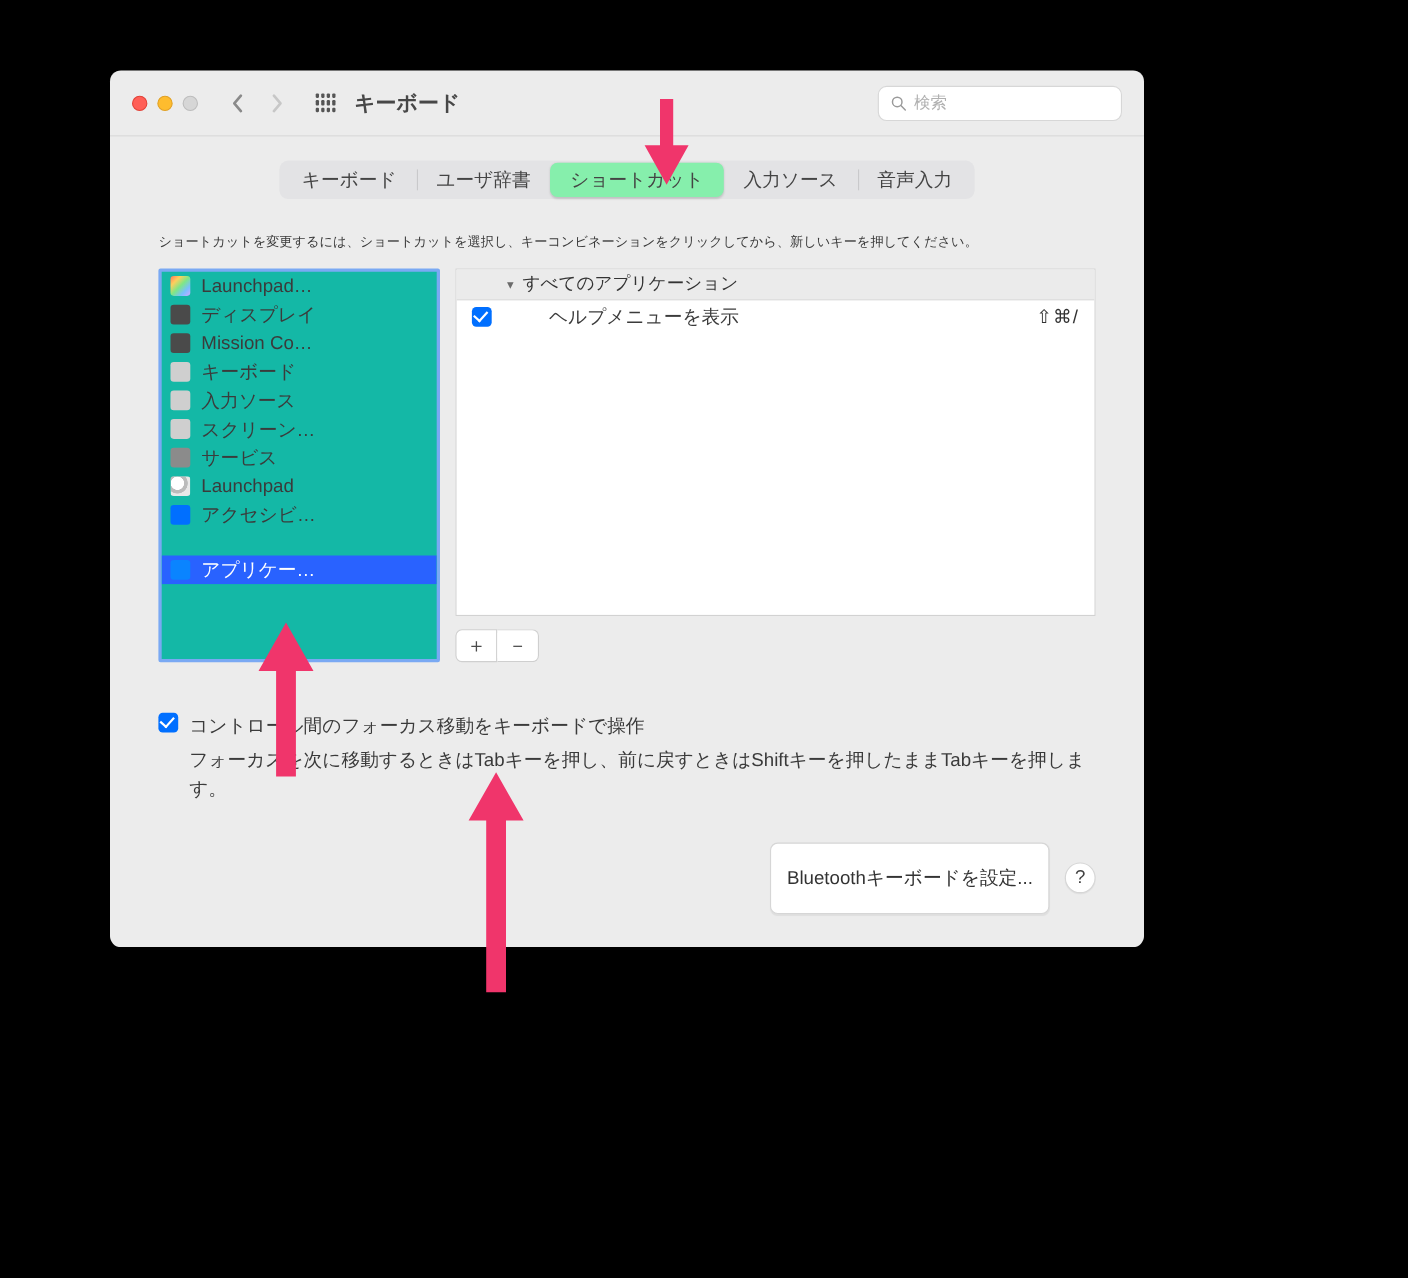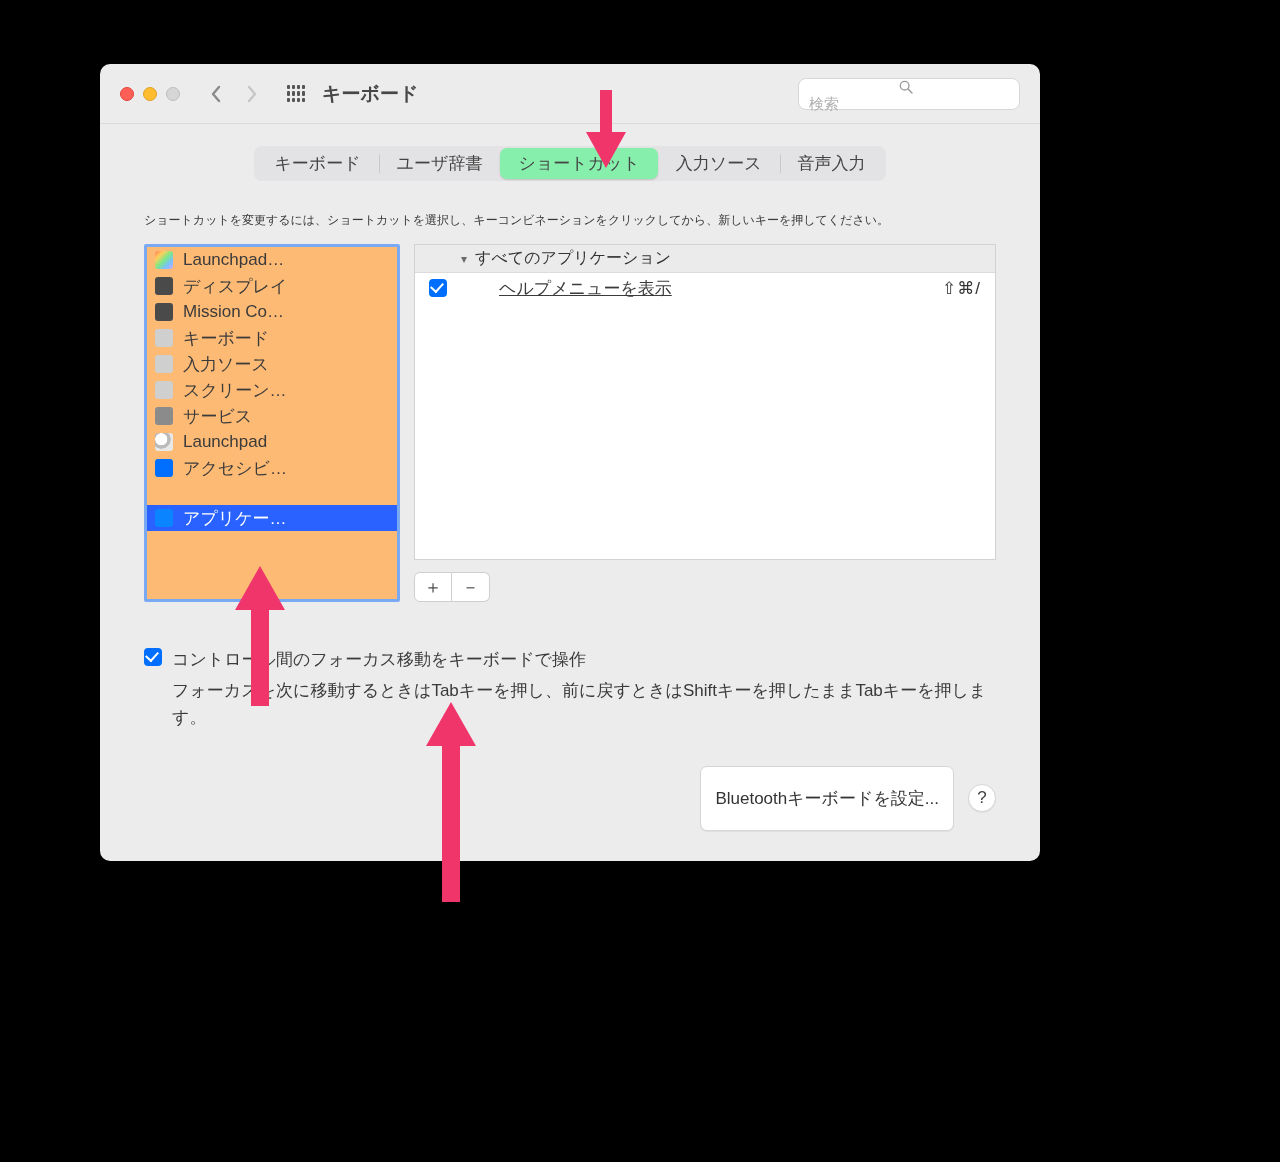--- a/index.html
+++ b/index.html
@@ -50,21 +50,21 @@
   }
   .grid-dots {
     width:18px; height:18px; display:grid; grid-template-columns:repeat(4,1fr); grid-template-rows:repeat(3,1fr); gap:2px;
   }
   .grid-dots span { background:#555; border-radius:1px; }
   .win-title { font-size:19px; font-weight:600; color:#474747; }
   .toolbar-spacer { flex:1; }
   .search-wrap {
     display:flex; align-items:center;
     background:#fff; border:1px solid #d7d7d7; border-radius:8px;
-    height:32px; width:222px; padding:0 10px;flex-direction:column;
+    height:32px; width:222px; padding:0 10px;
   }
   .search-wrap svg { width:16px; height:16px; color:#9a9a9a; margin-right:6px; flex:none; }
   .search-input {
     border:none; outline:none; font-size:15px; width:100%; background:transparent;
   }
   .search-input::placeholder { color:#b0b0b0; }
 
   
   .tabs-row { display:flex; justify-content:center; padding:22px 0 6px; }
   .segmented {
@@ -84,21 +84,21 @@
   .seg-item.active + .seg-item::before { display:none; }
 
   
   .body-pad { padding: 24px 44px 30px; }
   .instruction { font-size:12px; line-height:1.6; color:#3a3a3a; }
 
   .panes { display:flex; gap:14px; margin-top:14px; }
 
   .side-list {
     width:256px; height:358px;
-    background:#fdba74; border:3px solid #7aa9f3; border-radius:2px;
+    background:#14b8a6; border:3px solid #7aa9f3; border-radius:2px;
     overflow:hidden;
   }
   .side-item {
     display:flex; align-items:center; gap:10px;
     height:26px; padding:0 8px;
     font-size:17px;
     white-space:nowrap; overflow:hidden; text-overflow:ellipsis;
   }
   .side-item.selected { background:#2962ff; color:#fff;margin-top:24px; }
   .side-ico {
@@ -117,21 +117,21 @@
   .group-row {
     height:28px; background:#ebebeb; border-bottom:1px solid #dcdcdc;
     display:flex; align-items:center; padding-left:46px; gap:8px;
     font-size:16px; color:#333;
   }
   .disclosure { color:#6b6b6b; font-size:12px; }
   .sc-row {
     height:30px; display:flex; align-items:center; padding:0 14px; gap:14px;
     font-size:17px;
   }
-  .sc-label { margin-left:38px; flex:1;text-decoration:underline; }
+  .sc-label { margin-left:38px; flex:1; }
   .sc-keys { color:#333; font-size:17px; letter-spacing:1px; }
 
   .checkbox {
     width:18px; height:18px; border-radius:4px;
     background:#006fff; position:relative; flex:none;
   }
   .checkbox::after {
     content:""; position:absolute; left:4px; top:1px;
     width:6px; height:10px; border:solid #fff; border-width:0 2.5px 2.5px 0;
     transform:rotate(42deg);

